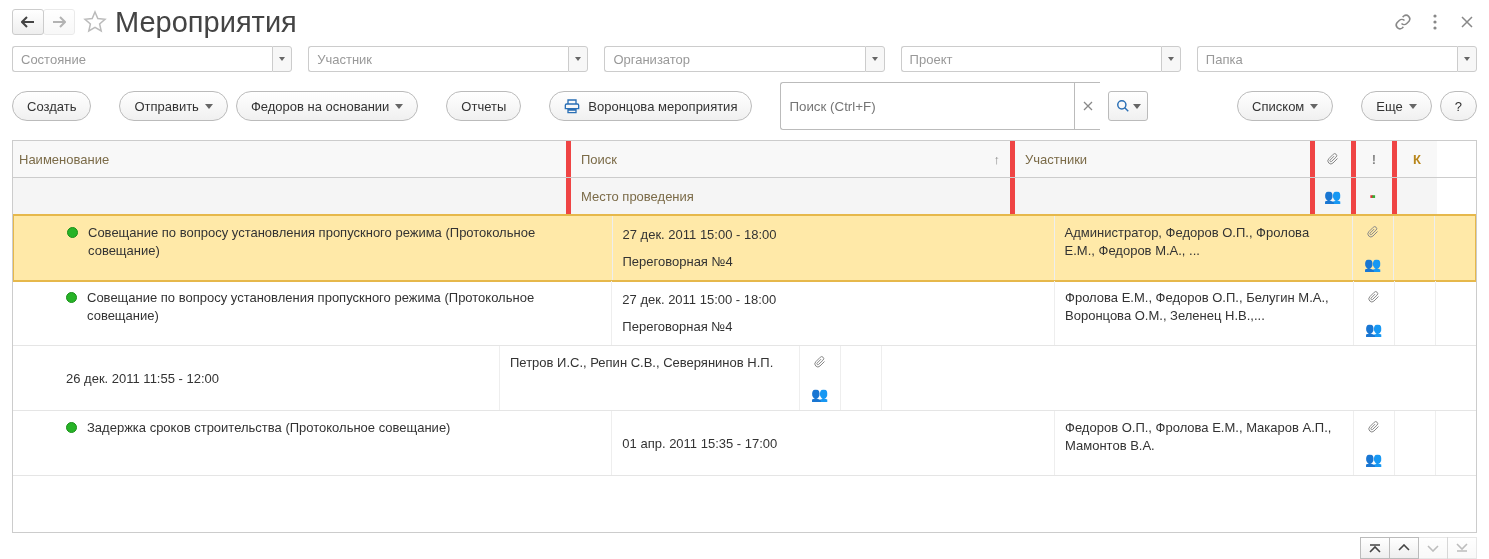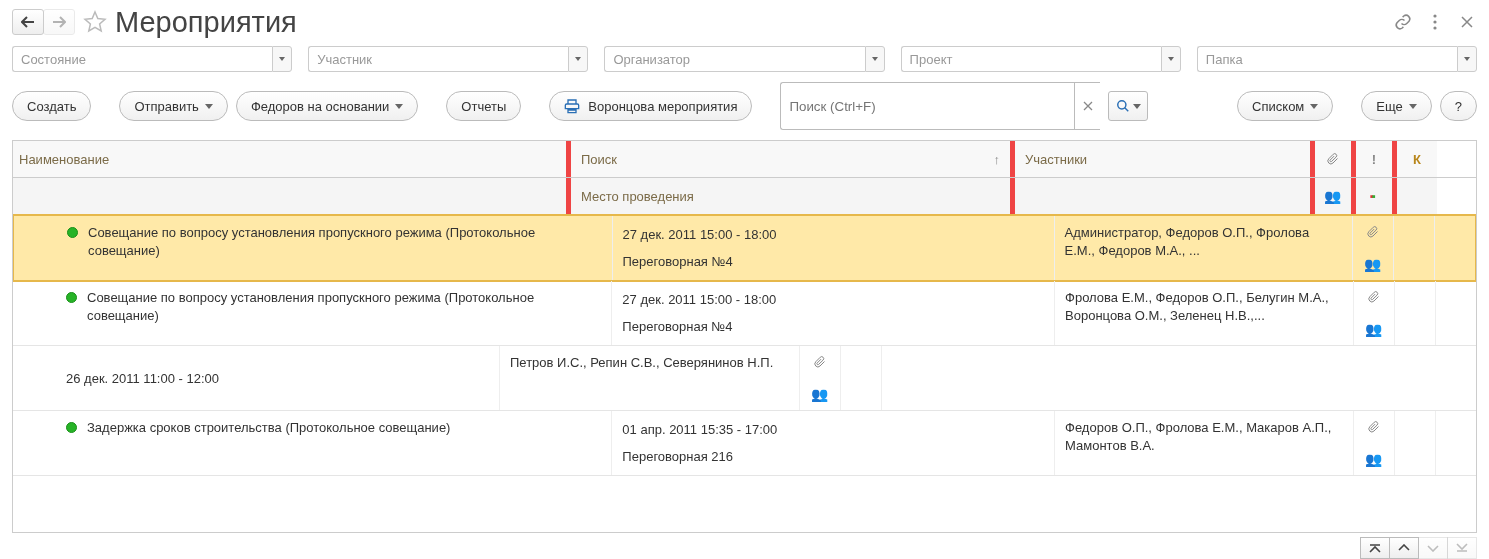--- a/index.html
+++ b/index.html
@@ -265,42 +265,41 @@
               <path d="M21 11l-9 9a6 6 0 0 1-8.5-8.5l9-9a4 4 0 0 1 5.7 5.7L9 17a2 2 0 0 1-2.8-2.8l8-8" fill="none" stroke="#888" stroke-width="2"></path>
             </svg>
           </span>
           <span class="people-mini">👥</span>
         </div>
         <div class="cell col-narrow"></div>
         <div class="cell col-k"></div>
       </div>
       <div class="row">
         <div class="cell col-time col-timeplace">
-          <div>26 дек. 2011 11:00 - 12:00</div>
+          <div>26 дек. 2011 11:55 - 12:00</div>
         </div>
         <div class="cell col-part">Петров И.С., Репин С.В., Северянинов Н.П.</div>
         <div class="cell col-narrow">
           <span class="paperclip">
             <svg width="12" height="16" viewBox="0 0 24 24">
               <path d="M21 11l-9 9a6 6 0 0 1-8.5-8.5l9-9a4 4 0 0 1 5.7 5.7L9 17a2 2 0 0 1-2.8-2.8l8-8" fill="none" stroke="#888" stroke-width="2"></path>
             </svg>
           </span>
           <span class="people-mini">👥</span>
         </div>
         <div class="cell col-narrow"></div>
         <div class="cell col-k"></div>
       </div>
       <div class="row">
         <div class="cell col-name">
           <span class="status-dot"></span>
           <span>Задержка сроков строительства (Протокольное совещание)</span>
         </div>
         <div class="cell col-time col-timeplace">
           <div>01 апр. 2011 15:35 - 17:00</div>
-          <div>Переговорная 216</div>
         </div>
         <div class="cell col-part">Федоров О.П., Фролова Е.М., Макаров А.П., Мамонтов В.А.</div>
         <div class="cell col-narrow">
           <span class="paperclip">
             <svg width="12" height="16" viewBox="0 0 24 24">
               <path d="M21 11l-9 9a6 6 0 0 1-8.5-8.5l9-9a4 4 0 0 1 5.7 5.7L9 17a2 2 0 0 1-2.8-2.8l8-8" fill="none" stroke="#888" stroke-width="2"></path>
             </svg>
           </span>
           <span class="people-mini">👥</span>
         </div>

